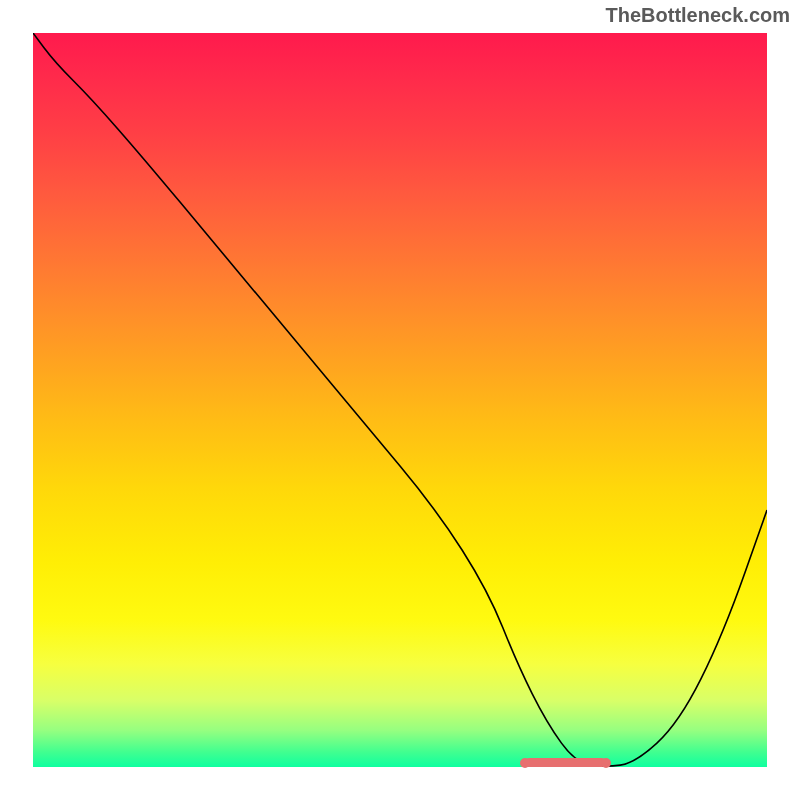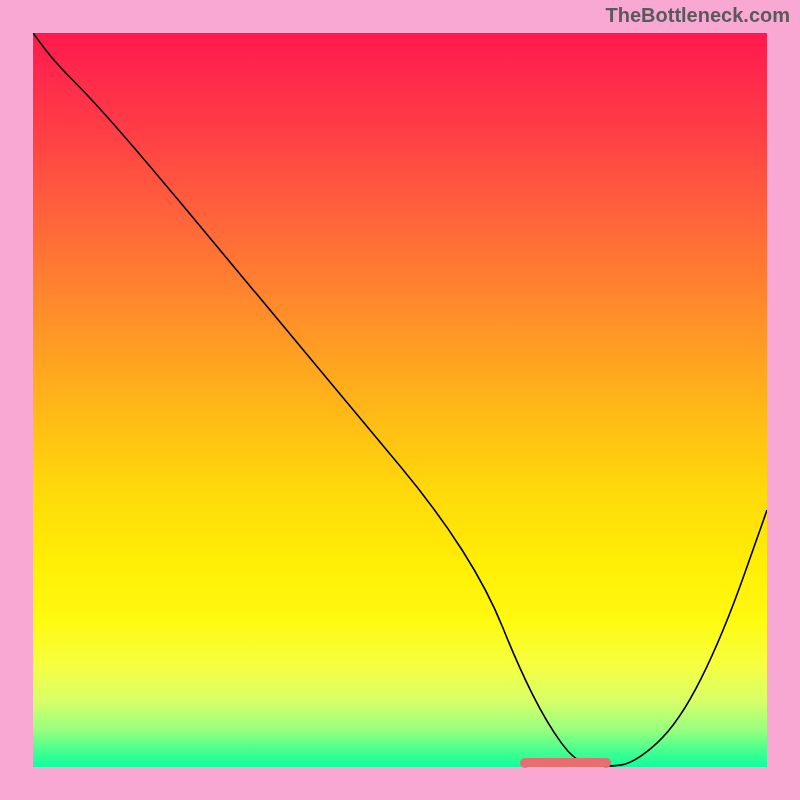--- a/index.html
+++ b/index.html
@@ -1,21 +1,21 @@
 <!DOCTYPE html>
 <html><head>
 <meta charset="utf-8">
 <style>
   * { margin: 0; padding: 0; box-sizing: border-box; }
   html, body { width: 800px; height: 800px; overflow: hidden; background: #000; }
   .chart-container {
     position: relative;
     width: 800px;
     height: 800px;
-    background: #f9a8d4;
+    background: #ffffff;
   }
   .watermark {
     position: absolute;
     top: 4px;
     right: 10px;
     font-family: Arial, sans-serif;
     font-size: 20px;
     font-weight: bold;
     color: #5a5a5a;
     z-index: 10;

